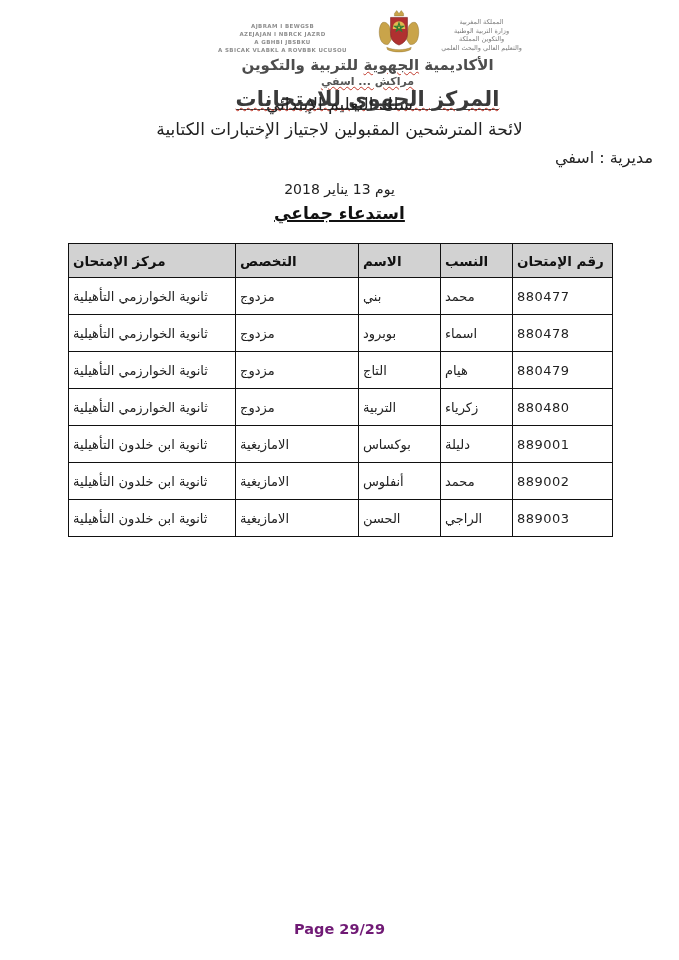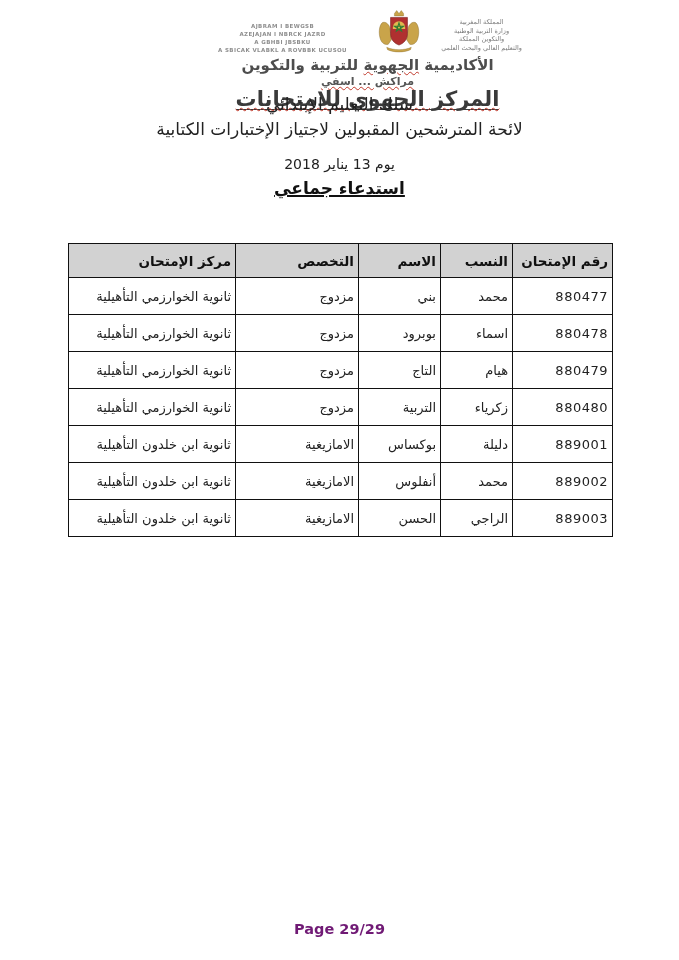--- a/index.html
+++ b/index.html
@@ -81,21 +81,21 @@
   }
   
   .tbl-wrap{position:absolute;top:243px;left:68px;}
   table.candidates{
     border-collapse:collapse;direction:rtl;
     width:544px;table-layout:fixed;
     border:1.5px solid #111;
   }
   table.candidates th,table.candidates td{
     border:1.2px solid #111;
-    text-align:right;vertical-align:middle;
+    text-align:left;vertical-align:middle;
     padding:0 4px;overflow:hidden;
   }
   table.candidates th{
     background:#d2d2d2;
     font-size:13.5px;font-weight:bold;color:#111;
     height:33px;
   }
   table.candidates td{
     height:36px;font-size:13px;color:#222;
   }
@@ -157,20 +157,21 @@
       <div class="academy-line2">مراكش ... اسفي</div>
       <div><span class="academy-line3">المركز الجهوي للامتحانات</span></div>
     </div>
   </div>
 
   <div class="titles-wrap">
     <div class="titles">
       <div class="title-line">سلك التعليم الإبتدائي</div>
       <div class="title-line">لائحة المترشحين المقبولين لاجتياز الإختبارات الكتابية</div>
     </div>
+    <div class="directorate">مديرية : اسفي</div>
     <div class="date-line">يوم 13 يناير 2018</div>
     <div class="call-type"><span>استدعاء جماعي</span></div>
   </div>
 
   <div class="tbl-wrap">
     <table class="candidates">
       <colgroup>
         <col class="c-examno">
           <col class="c-surname">
           <col class="c-firstname">

